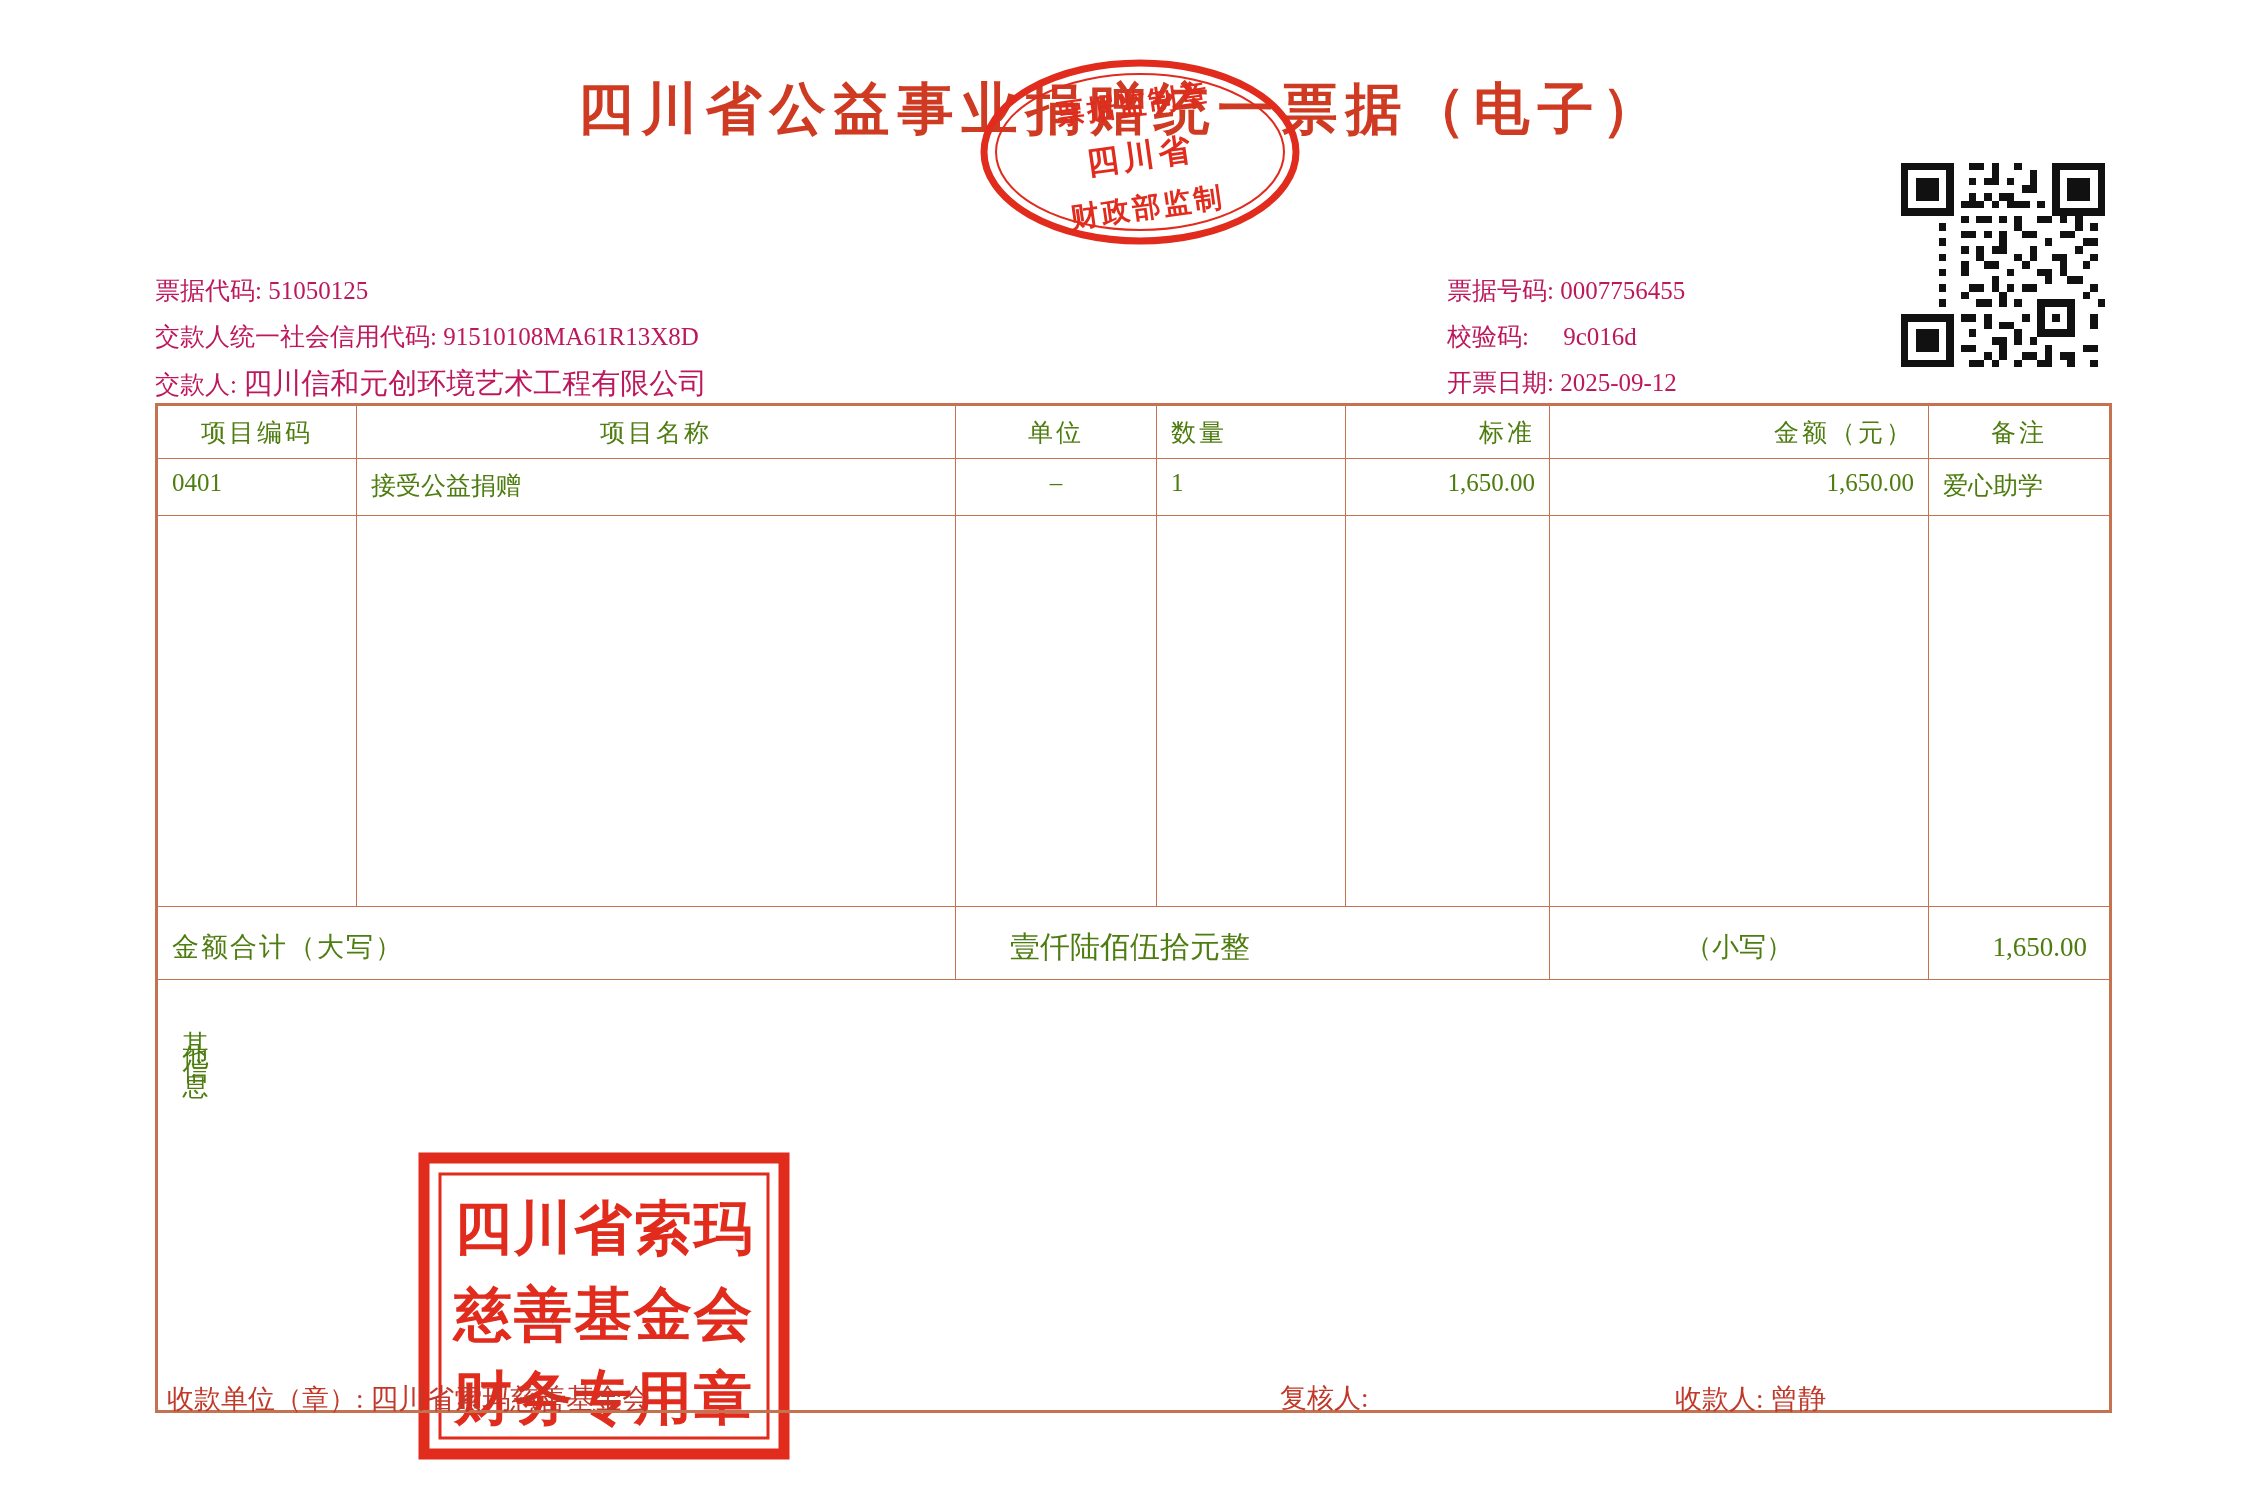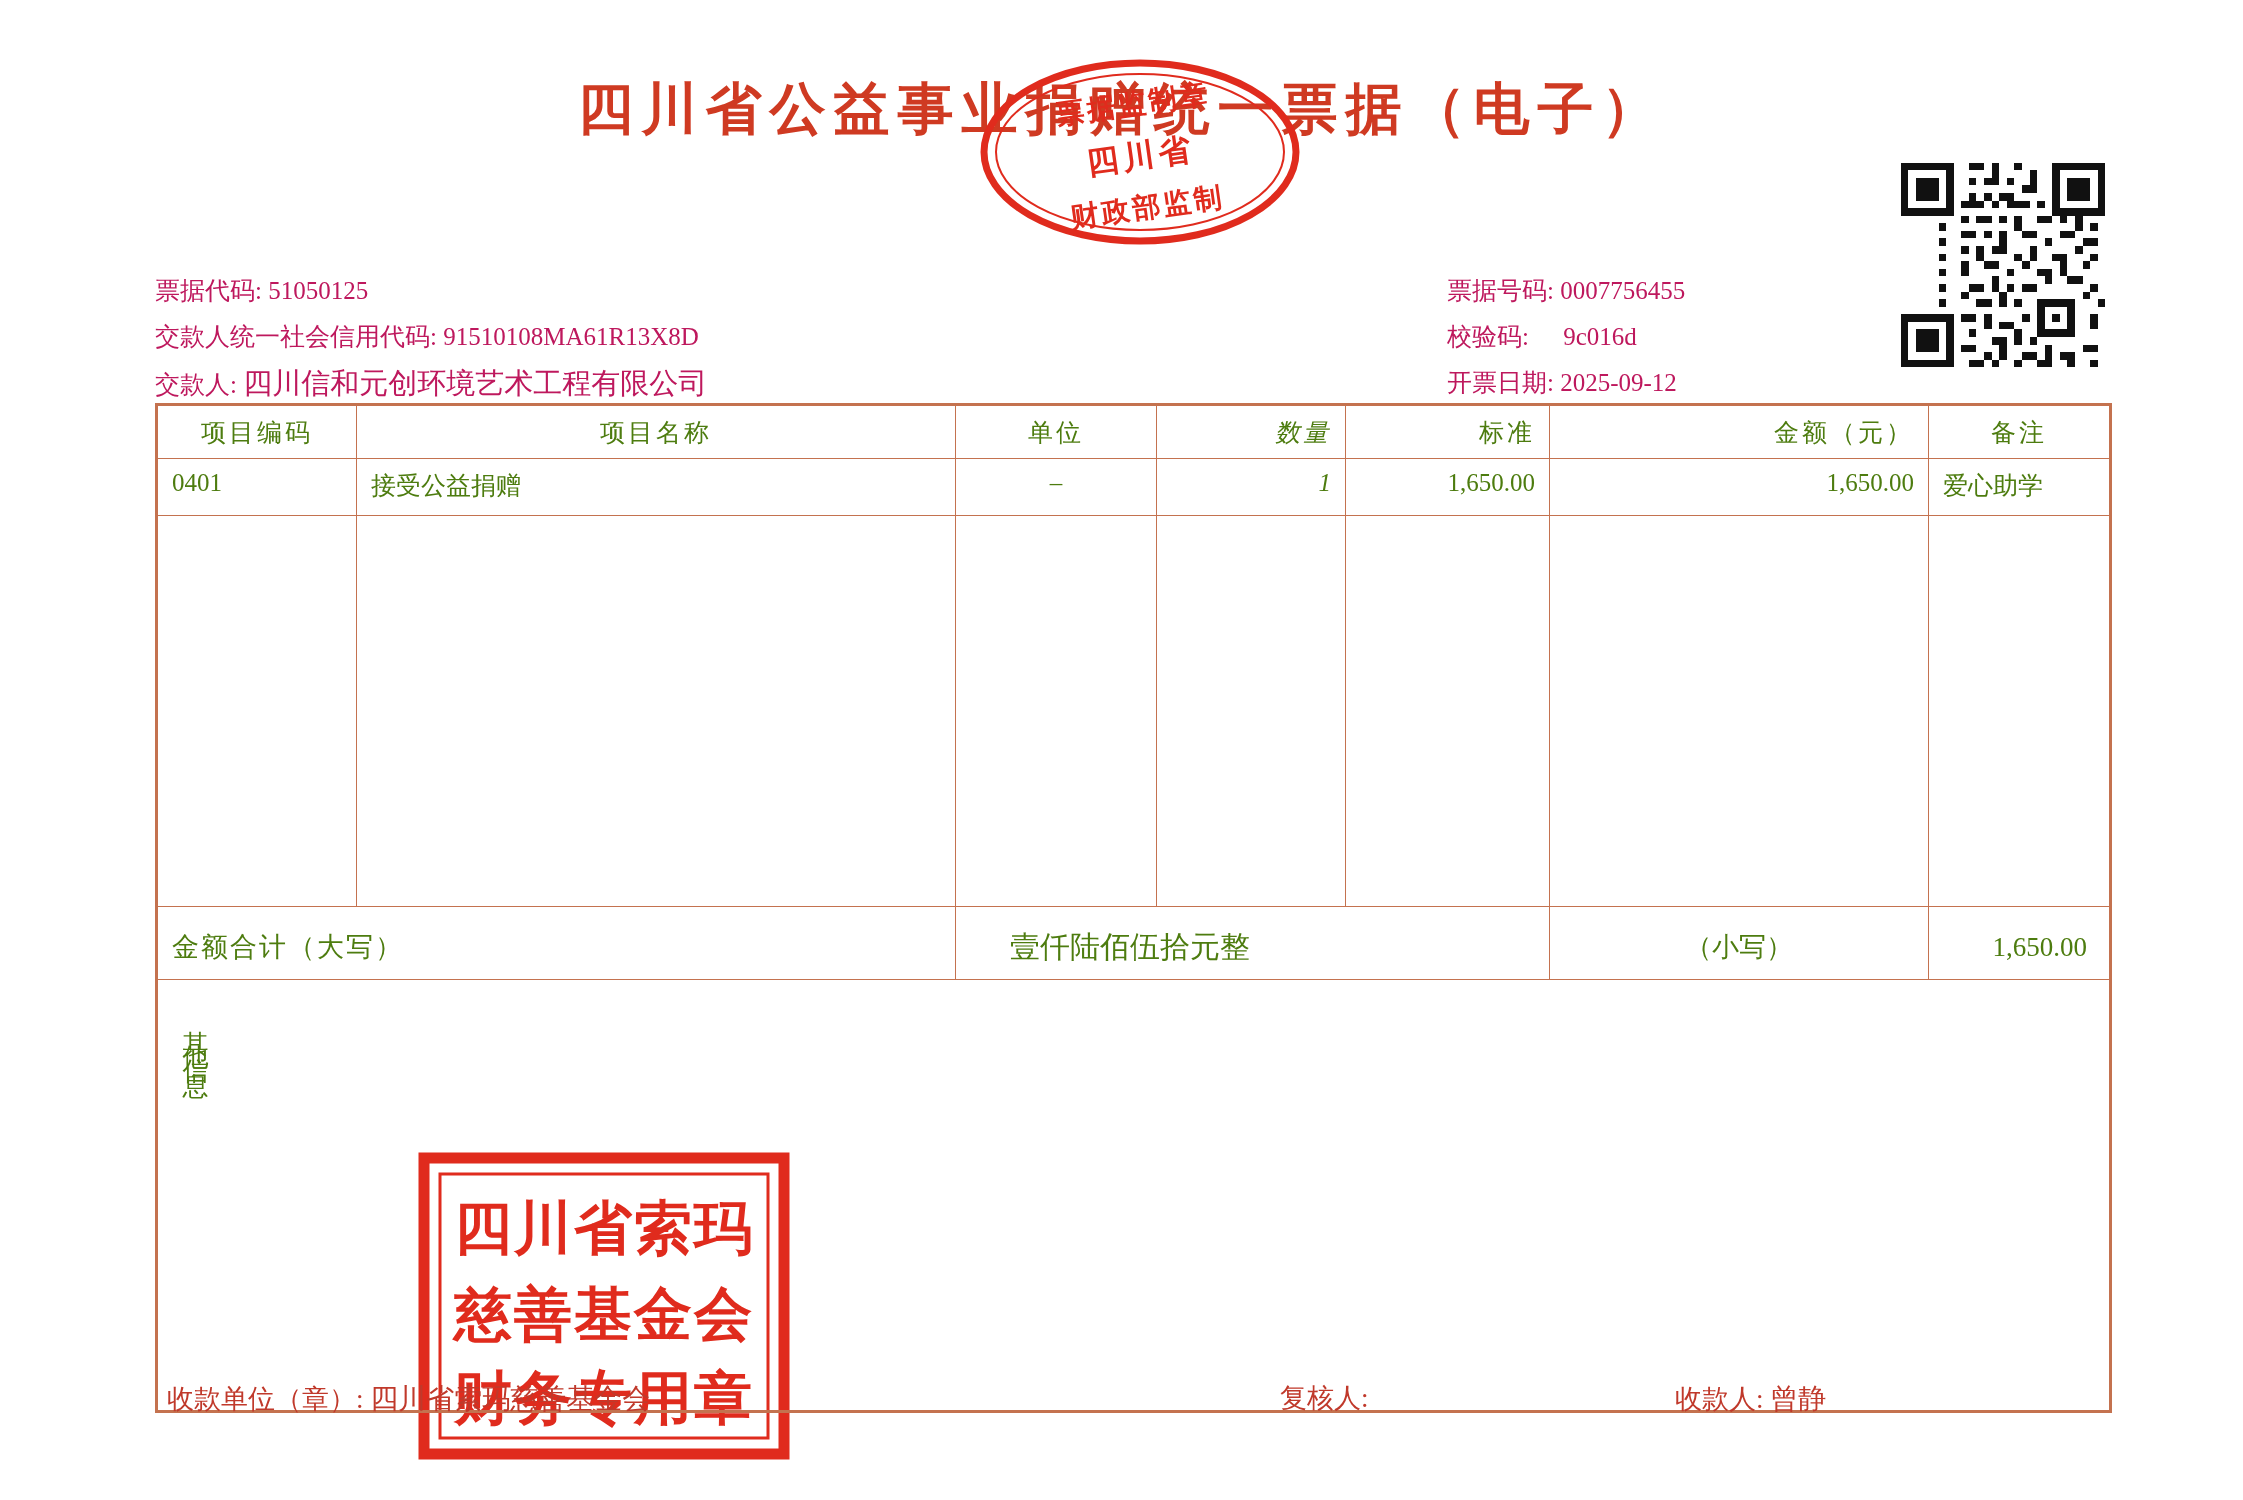--- a/index.html
+++ b/index.html
@@ -101,21 +101,21 @@
     letter-spacing: 3px;
   }
   tbody td {
     height: 46px;
     vertical-align: top;
     padding-top: 10px;
   }
   .c-code   { width: 170px; }
   .c-name   { width: 570px; }
   .c-unit   { width: 172px; text-align: center; }
-  .c-qty    { width: 160px; text-align: right; font-style: italic; }
+  .c-qty    { width: 160px; text-align: left; }
   .c-std    { width: 175px; text-align: right; }
   .c-amt    { width: 350px; text-align: right; }
   .c-note   { }
   .row-filler td { height: 380px; border-top: none; }
 
   .total-row td {
     height: 64px;
     vertical-align: middle;
     padding-top: 8px;
     font-size: 27px;

